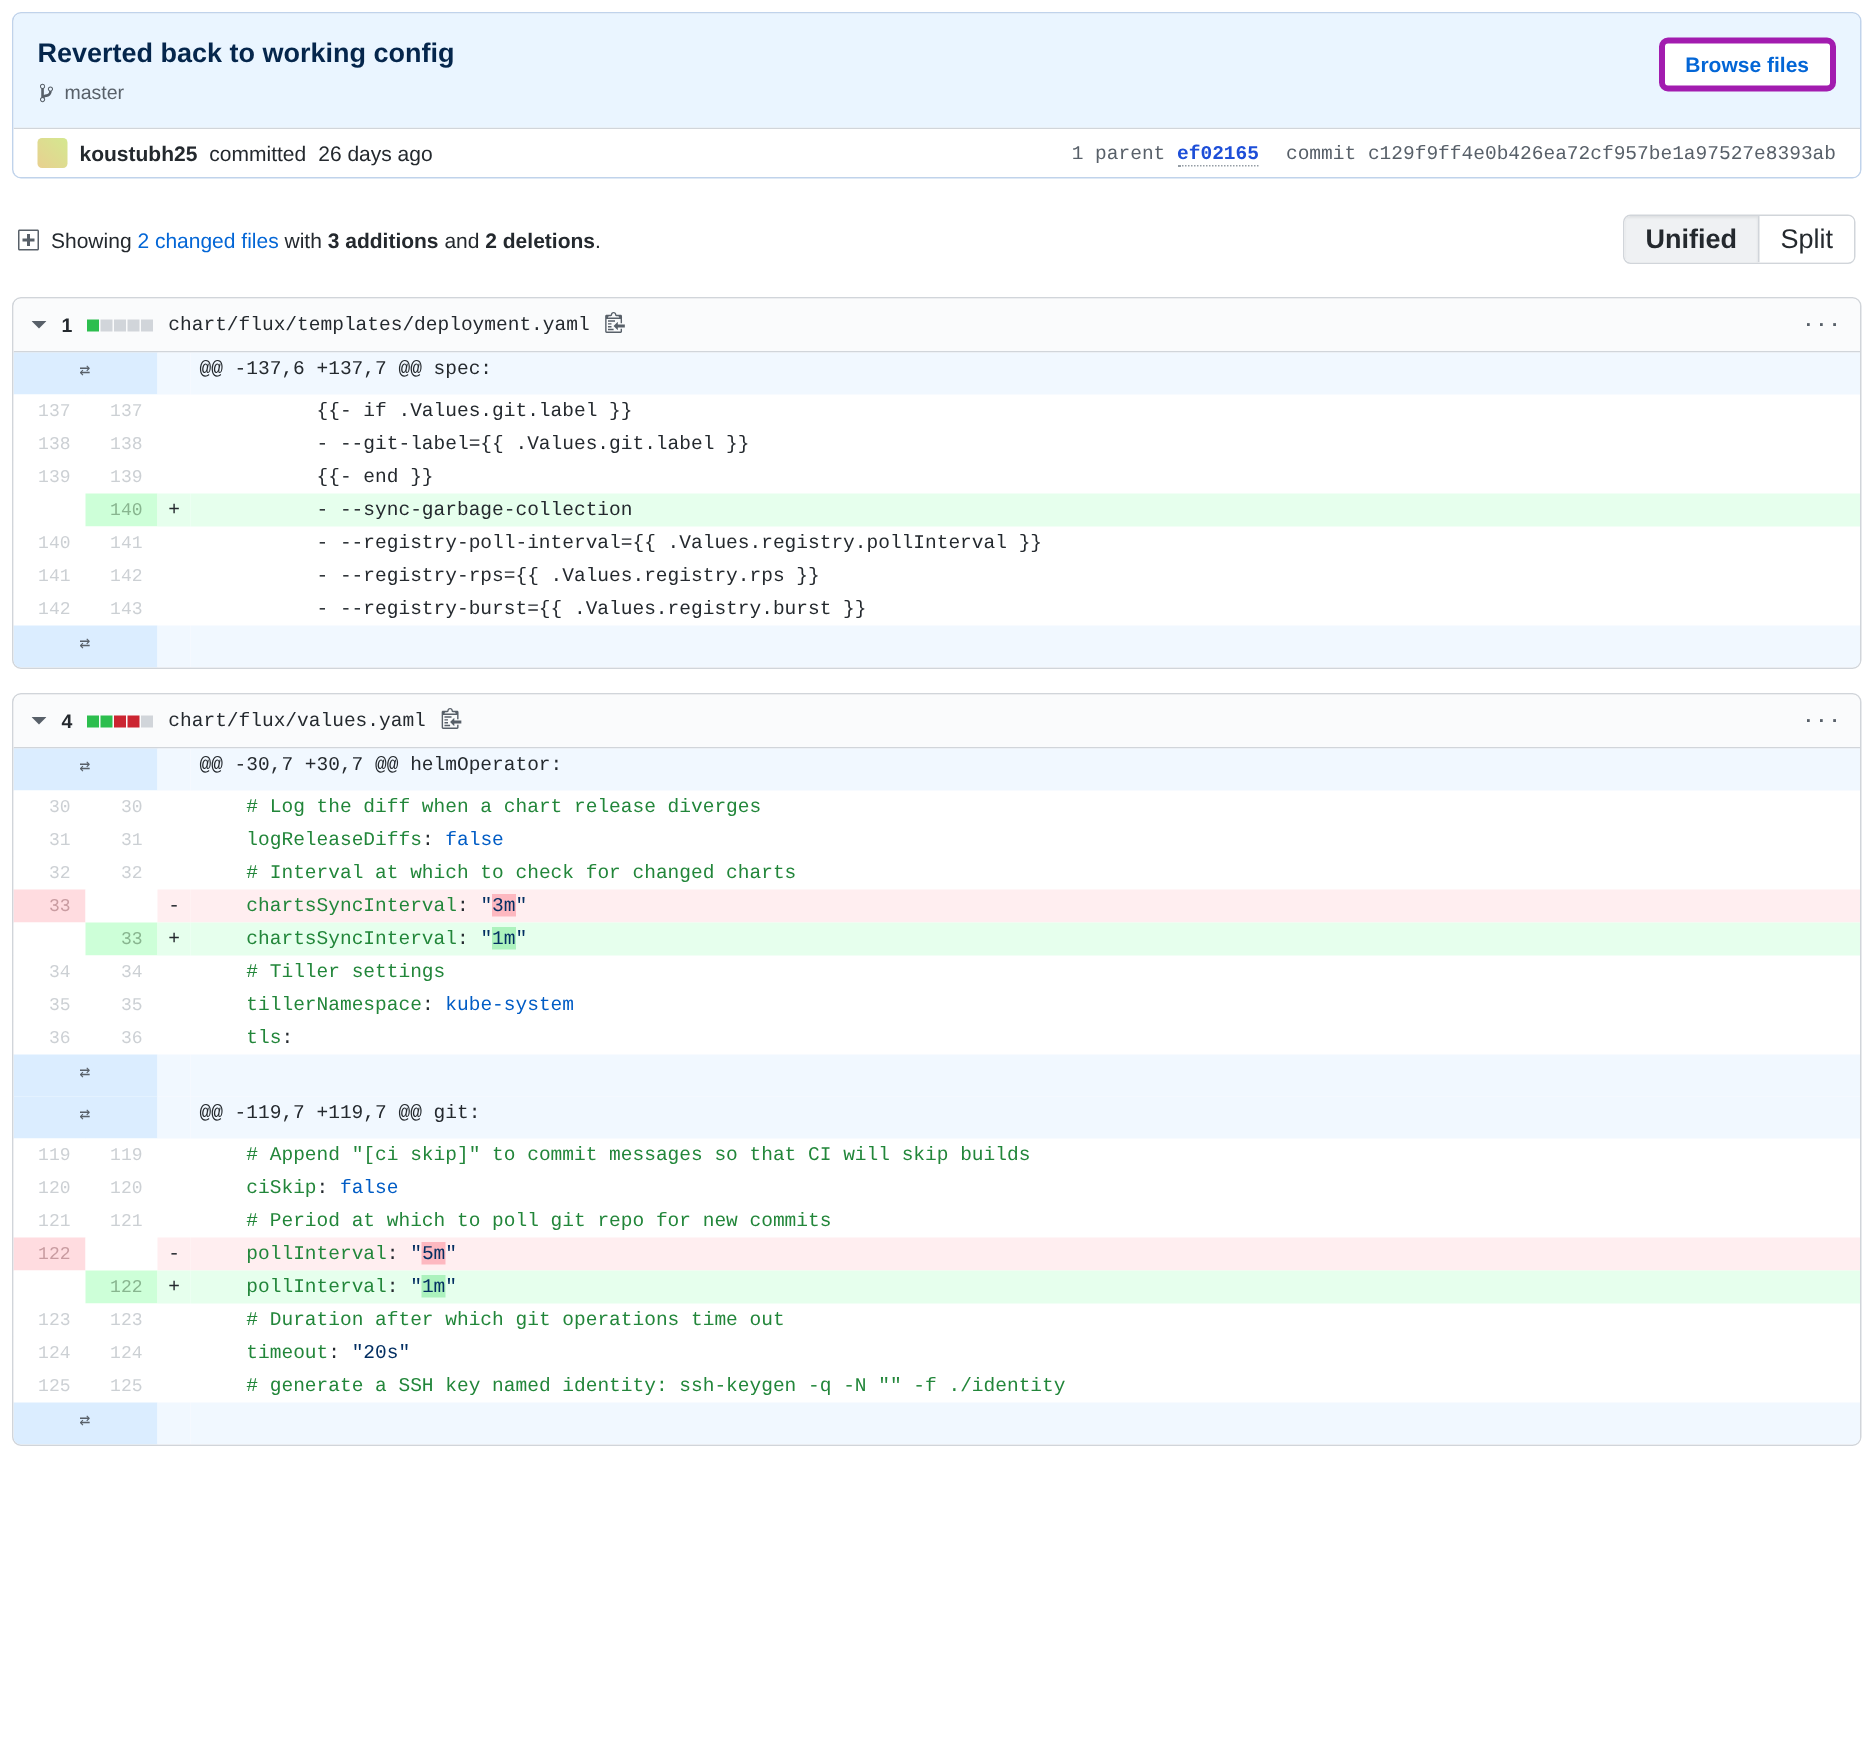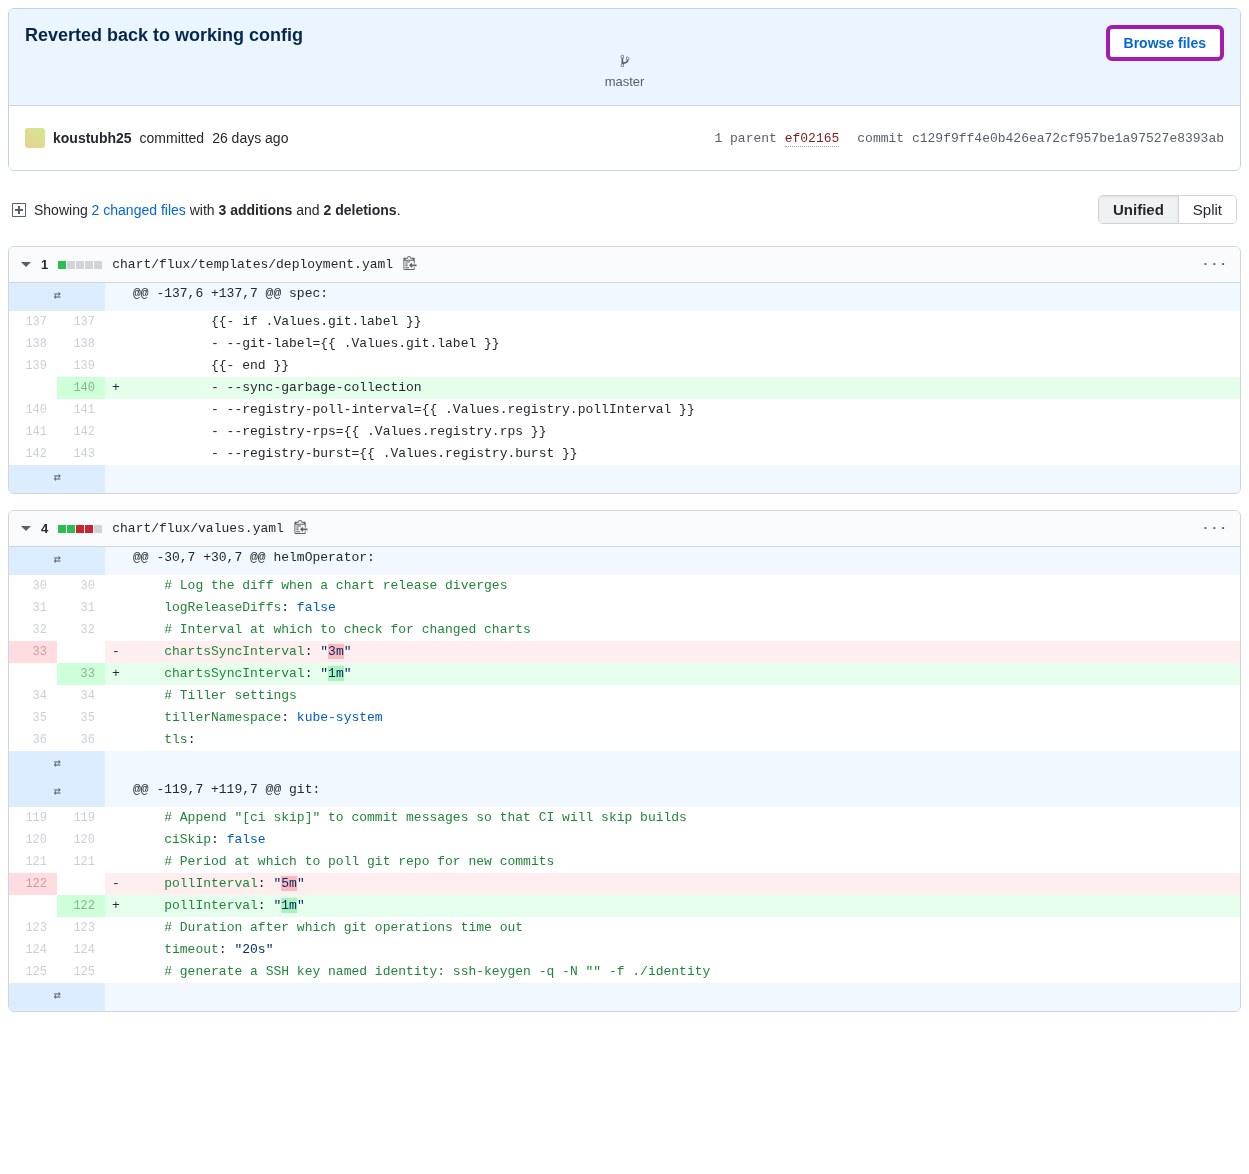--- a/index.html
+++ b/index.html
@@ -1,34 +1,34 @@
 <!DOCTYPE html>
 <html><head>
 <meta charset="utf-8">
 <style>
 * { box-sizing: border-box; margin: 0; padding: 0; }
 body { font-family: -apple-system, BlinkMacSystemFont, "Segoe UI", Helvetica, Arial, sans-serif; font-size: 14px; color: #24292e; background: #fff; padding: 8px; }
 .commit-box { border: 1px solid #c0d3eb; border-radius: 6px; overflow: hidden; margin-bottom: 16px; }
 .commit-header { background: #eaf5ff; padding: 16px; position: relative; }
 .commit-title { font-size: 18px; font-weight: 600; color: #05264c; margin-bottom: 8px; }
-.branch-row { display: flex; align-items: center; gap: 6px; color: #586069; font-size: 13px; flex-direction: column; }
+.branch-row { display: flex; align-items: center; gap: 6px; color: #586069; font-size: 13px; }
 .branch-icon { width: 12px; height: 14px; }
 .browse-btn { position: absolute; right: 16px; top: 16px; background: #fff; border: 4px solid #a21caf; border-radius: 6px; padding: 6px 14px; color: #0366d6; font-weight: 600; font-size: 14px; cursor: pointer; }
-.commit-meta { background: #fff; border-top: 1px solid #d1d5da; padding: 22px 16px; display: flex; align-items: center; gap: 8px; font-size: 14px; }
+.commit-meta { background: #fff; border-top: 1px solid #d1d5da; padding: 6px 16px; display: flex; align-items: center; gap: 8px; font-size: 14px; }
 .avatar { width: 20px; height: 20px; background: linear-gradient(45deg,#e8d090,#d4e890); border-radius: 3px; display:inline-block; }
 .author { font-weight: 600; }
 .meta-right { margin-left: auto; font-family: SFMono-Regular, Consolas, "Liberation Mono", Menlo, monospace; font-size: 13px; color: #586069; display:flex; gap:18px; align-items:center; }
-.meta-right .parent-sha { color:#7f1d1d; border-bottom:1px dotted #959da5; }
+.meta-right .parent-sha { color:#1d4ed8; border-bottom:1px dotted #959da5;font-weight:bold; }
 .summary-row { display: flex; align-items: center; padding: 8px 4px 22px 4px; }
 .file-icon { width: 14px; height: 16px; margin-right: 8px; color:#586069; }
 .summary-text { color: #24292e; }
 .summary-text .link { color: #0366d6; font-weight:400; }
 .summary-text strong { font-weight: 600; margin-top: 48px; }
 .view-toggle { margin-left: auto; display: flex; border: 1px solid #d1d5da; border-radius: 5px; overflow: hidden; }
-.view-toggle button { background: #fff; border: none; padding: 5px 14px; font-size: 15px; cursor: pointer; color:#24292e; }
+.view-toggle button { background: #fff; border: none; padding: 5px 14px; font-size: 18px; cursor: pointer; color:#24292e; }
 .view-toggle button.active { background: #eff1f3; font-weight:600; box-shadow: inset 0 1px 2px rgba(0,0,0,0.08); }
 .view-toggle button + button { border-left: 1px solid #d1d5da; }
 .file-block { border: 1px solid #d1d5da; border-radius: 6px; margin-bottom: 16px; overflow:hidden; }
 .file-header { background: #fafbfc; border-bottom: 1px solid #d1d5da; padding: 8px 12px; display: flex; align-items: center; gap: 10px; font-family: SFMono-Regular, Consolas, "Liberation Mono", Menlo, monospace; font-size: 13px; }
 .chevron { cursor:pointer; color:#586069; }
 .stat-num { font-weight:600; color:#24292e; font-family: -apple-system, sans-serif; }
 .stat-blocks { display:flex; gap:1px; }
 .sb { width:8px; height:8px; }
 .sb.g { background:#2cbe4e; }
 .sb.r { background:#cb2431; }

